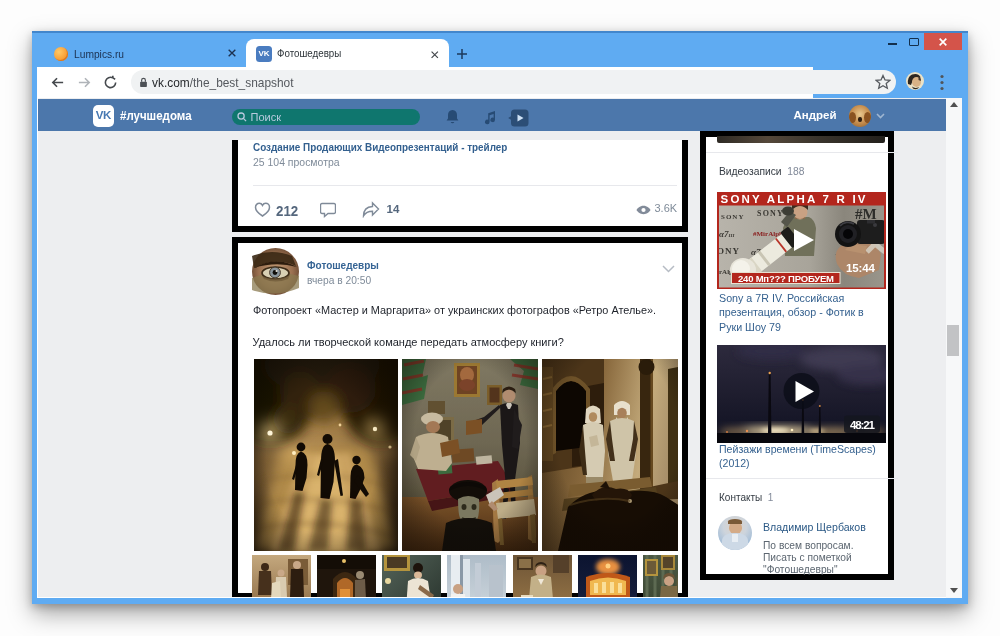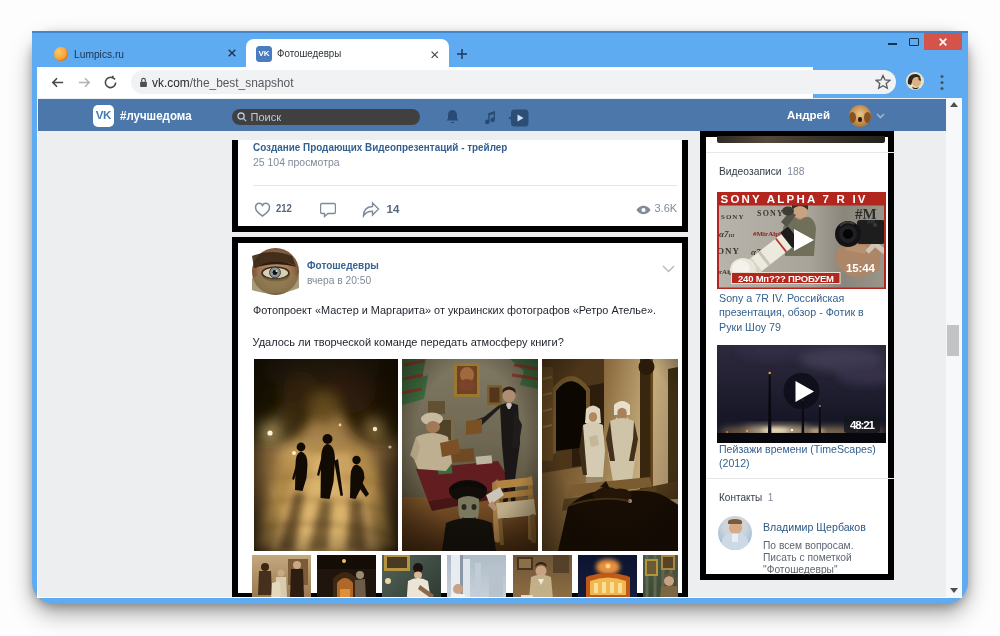--- a/index.html
+++ b/index.html
@@ -1,21 +1,21 @@
 <!DOCTYPE html>
 <html><head>
 <meta charset="utf-8">
 <style>
   * { margin:0; padding:0; box-sizing:border-box; }
   html,body { width:1000px; height:636px; overflow:hidden; }
   body { background:#f4f4f4; font-family:"Liberation Sans", sans-serif; position:relative; }
   #desk { position:absolute; left:0; top:0; width:1000px; height:636px;
     background:#fdfdfd; }
   #win { position:absolute; left:32px; top:31px; width:936px; height:573px;
-    background:#5fabf2; box-shadow: 0 10px 22px rgba(0,0,0,.34), 0 3px 8px rgba(0,0,0,.22); border-radius: 22px; }
+    background:#5fabf2; box-shadow: 0 10px 22px rgba(0,0,0,.34), 0 3px 8px rgba(0,0,0,.22); }
   #titlebar { position:absolute; left:0; top:0; width:936px; height:36px;
     background:linear-gradient(#4286cc 0, #4286cc 2px, #5fabf2 2px); }
   
   .fav1 { position:absolute; left:22px; top:16px; width:14px; height:14px; border-radius:50%;
     background:radial-gradient(circle at 35% 35%, #ffc968 0%, #f9a33a 55%, #e8882a 100%);
     box-shadow: inset -1px -1px 0 #d97820; }
   .tab1text { position:absolute; left:42px; top:17px; font-size:11.5px; color:#1c3150; transform:scaleX(.89); transform-origin:0 0; white-space:nowrap; }
   .tclose1 { position:absolute; left:194.5px; top:16.5px; width:10px; height:10px; }
   
   #tab2 { position:absolute; left:214px; top:8px; width:203px; height:28px; background:#ffffff;
@@ -29,23 +29,23 @@
   #toolbar { position:absolute; left:5px; top:36px; width:776px; height:31px; background:#ffffff; }
   #omnibox { position:absolute; left:94px; top:3px; width:765px; height:24px; border-radius:12px; background:#f0f2f3; }
   .url { position:absolute; left:21px; top:5px; font-size:13px; color:#25282b; transform:scaleX(.915); transform-origin:0 0; white-space:nowrap; }
   .url span { color:#55595e; }
   
   #page { position:absolute; left:5px; top:67px; width:925px; height:500px; background:#edeef0; overflow:hidden; }
   #vkheader { position:absolute; left:0; top:0.5px; width:908.5px; height:32px; background:#4c77ab; }
   #vklogo { position:absolute; left:55.5px; top:6.5px; width:21.5px; height:21.5px; background:#fff; border-radius:5px;
     color:#4678b2; font-weight:bold; font-size:11.5px; letter-spacing:-0.5px; text-align:center; line-height:21.5px; }
   #hashtag { position:absolute; left:83px; top:10px; font-size:12.5px; font-weight:bold; color:#ffffff; transform:scaleX(.92); transform-origin:0 0; white-space:nowrap; }
-  #vksearch { position:absolute; left:194.5px; top:10px; width:188px; height:16.5px; border-radius:8.5px; background:#404040; }
+  #vksearch { position:absolute; left:194.5px; top:10px; width:188px; height:16.5px; border-radius:8.5px; background:#0f766e; }
   #vksearch .ph { position:absolute; left:19px; top:2.5px; font-size:11px; color:#b9cbdf; }
-  .vkuser { position:absolute; left:750px; top:10.5px; width:56px; text-align:left; font-size:11.5px; font-weight:bold; color:#fff; }
+  .vkuser { position:absolute; left:750px; top:10.5px; width:56px; text-align:center; font-size:11.5px; font-weight:bold; color:#fff; }
   #vkavatar { position:absolute; left:811.5px; top:6.3px; width:22.5px; height:22.5px; border-radius:50%; overflow:hidden;
     background:radial-gradient(circle at 50% 42%, #e8c890 0%, #c89050 50%, #8a5a28 100%); }
   #vkavatar i { position:absolute; width:7px; height:11px; border-radius:50%; background:#8a5220; top:7px; }
   #vkavatar b { position:absolute; left:9px; top:12px; width:4.5px; height:5px; border-radius:40%; background:#2d1d10; }
   
   .card { position:absolute; background:#ffffff; border:6px solid #000000; }
   #card1 { left:194.5px; top:42px; width:456px; height:92px; border-top:none; }
   #card2 { left:194.5px; top:138.5px; width:456px; height:362px; }
   #sidecard { left:662.5px; top:32.5px; width:194px; height:449px; }
   
@@ -150,21 +150,21 @@
         </svg>
     </div>
 
     <div class="card" id="card1">
       <div class="t" style="left:15.5px;top:0.5px;font-size:11.5px;font-weight:bold;color:#33608f;transform:scaleX(.86)">Создание Продающих Видеопрезентаций - трейлер</div>
       <div class="t" style="left:15.5px;top:15.5px;font-size:11px;color:#7f8b99;transform:scaleX(.95)">25 104 просмотра</div>
       <div class="sep" style="left:15.5px;top:45px;width:424px"></div>
       <svg style="position:absolute;left:16px;top:61.5px;width:17px;height:16px" viewBox="0 0 17 16">
           <path d="M8.5 14 C8.5 14 1.5 9.7 1.5 5.3 C1.5 2.9 3.3 1.3 5.3 1.3 C6.7 1.3 7.9 2.1 8.5 3.3 C9.1 2.1 10.3 1.3 11.7 1.3 C13.7 1.3 15.5 2.9 15.5 5.3 C15.5 9.7 8.5 14 8.5 14 Z" fill="none" stroke="#7f8a98" stroke-width="1.5"></path>
         </svg>
-      <div style="position:absolute;left:38px;top:62.5px;font-size:10px;font-weight:bold;color:#55677d;transform:scaleX(.95);transform-origin:0 0">212</div>
+      <div style="position:absolute;left:38px;top:62.5px;font-size:14px;font-weight:bold;color:#55677d;transform:scaleX(.95);transform-origin:0 0">212</div>
       <svg style="position:absolute;left:82px;top:61.5px;width:16px;height:16px" viewBox="0 0 16 16">
           <path d="M2 1.5 H14 A1.5 1.5 0 0 1 15.5 3 V10 A1.5 1.5 0 0 1 14 11.5 H8 L4.5 14.5 V11.5 H2 A1.5 1.5 0 0 1 0.5 10 V3 A1.5 1.5 0 0 1 2 1.5 Z" fill="none" stroke="#7f8a98" stroke-width="1.4" transform="translate(0,0)"></path>
         </svg>
       <svg style="position:absolute;left:124px;top:60.5px;width:18px;height:17px" viewBox="0 0 18 17">
           <path d="M10.5 5.5 V2 L16.5 8 L10.5 14 V10.3 C5.5 10.3 3 12.5 1.5 15 C1.5 10 4 5.9 10.5 5.5 Z" fill="none" stroke="#7f8a98" stroke-width="1.4"></path>
         </svg>
       <div style="position:absolute;left:149px;top:62.5px;font-size:11.5px;font-weight:bold;color:#55677d">14</div>
       <svg style="position:absolute;left:398px;top:64.5px;width:15px;height:10px" viewBox="0 0 15 10">
           <path d="M7.5 0.8 C3.8 0.8 1.4 3.4 0.5 5 C1.4 6.6 3.8 9.2 7.5 9.2 C11.2 9.2 13.6 6.6 14.5 5 C13.6 3.4 11.2 0.8 7.5 0.8 Z" fill="#828b99"></path>
           <circle cx="7.5" cy="5" r="2.1" fill="#ffffff"></circle>

